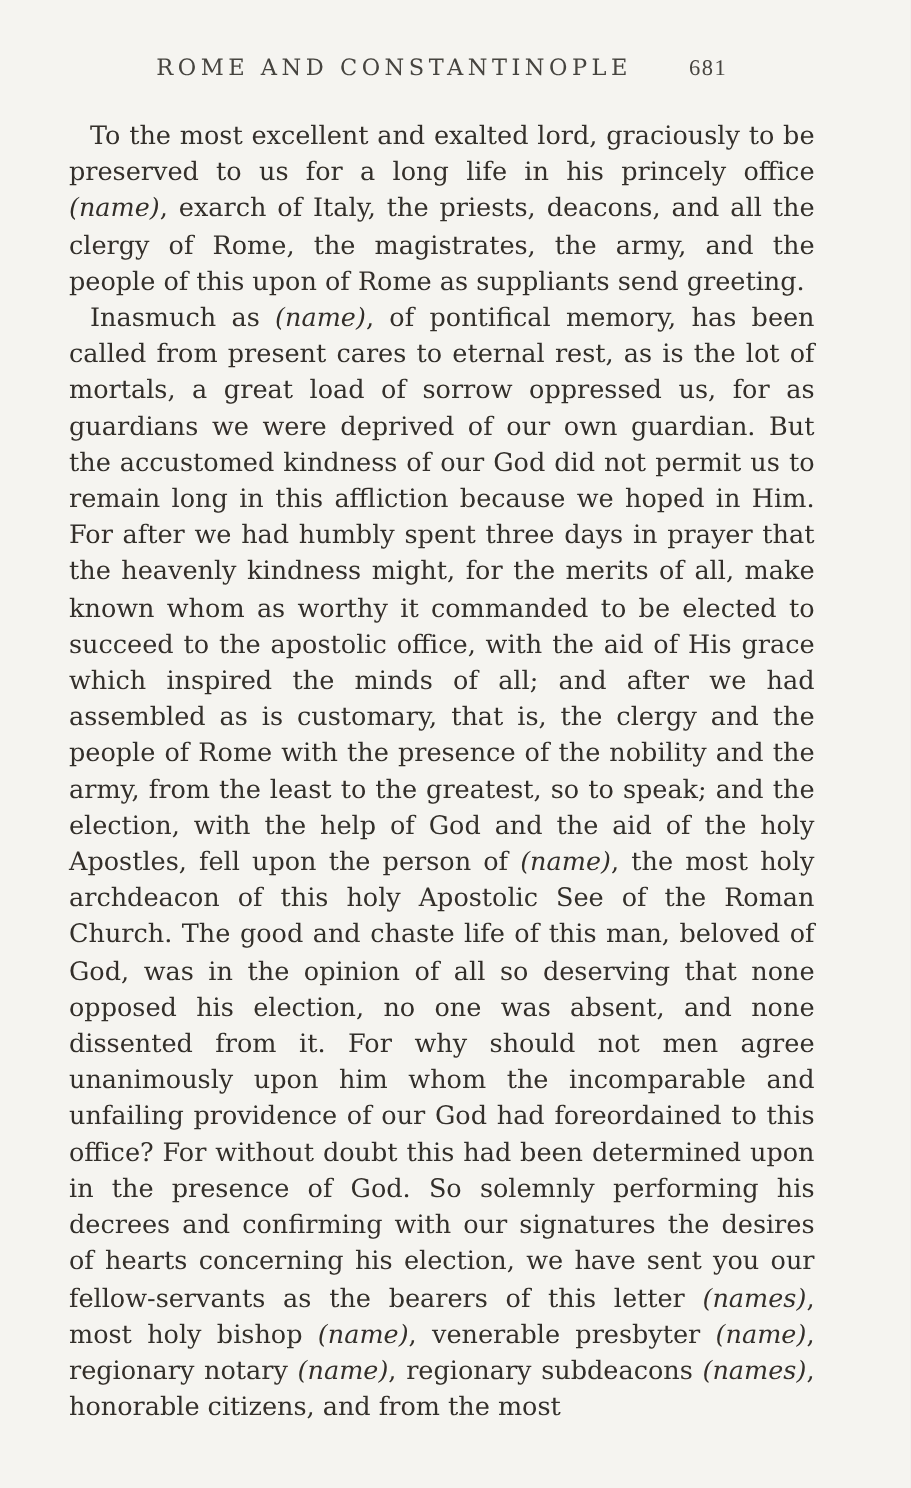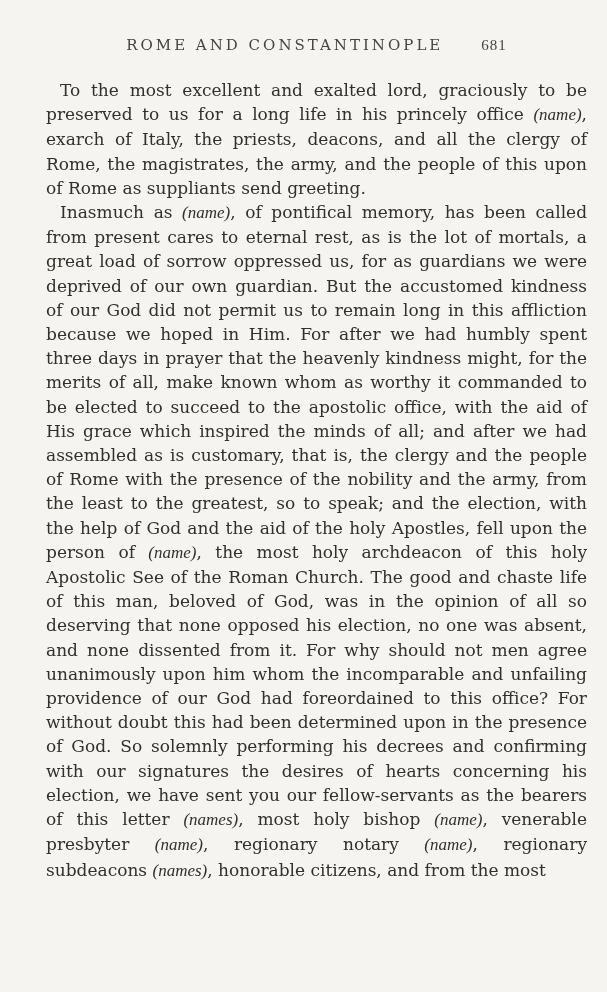--- a/index.html
+++ b/index.html
@@ -6,21 +6,21 @@
     margin: 0;
     padding: 0;
     background: #efeeea;
   }
   .page {
     position: relative;
     width: 607px;
     height: 992px;
     box-sizing: border-box;
     margin: 0 auto;
-    padding: 30px 20px 20px 46px;
+    padding: 30px 64px 20px 46px;
     background: #f5f4f0;
     color: #33312d;
     font-family: "DejaVu Serif", "Liberation Serif", serif;
     overflow: hidden;
   }
   .running-head {
     display: flex;
     justify-content: center;
     align-items: baseline;
     gap: 38px;
@@ -41,21 +41,20 @@
   .text-block p {
     margin: 0;
     text-indent: 14px;
     font-size: 17px;
     line-height: 24.2px;
     text-align: justify;
     color: #332f2a;
   }
   .text-block .it {
     font-style: italic;
-    font-family: Liberation Serif, serif;
   }
 </style>
 </head>
 <body>
 
 <div class="page">
   <header class="running-head">
     <span class="head-title">ROME AND CONSTANTINOPLE</span>
     <span class="page-number">681</span>
   </header>

